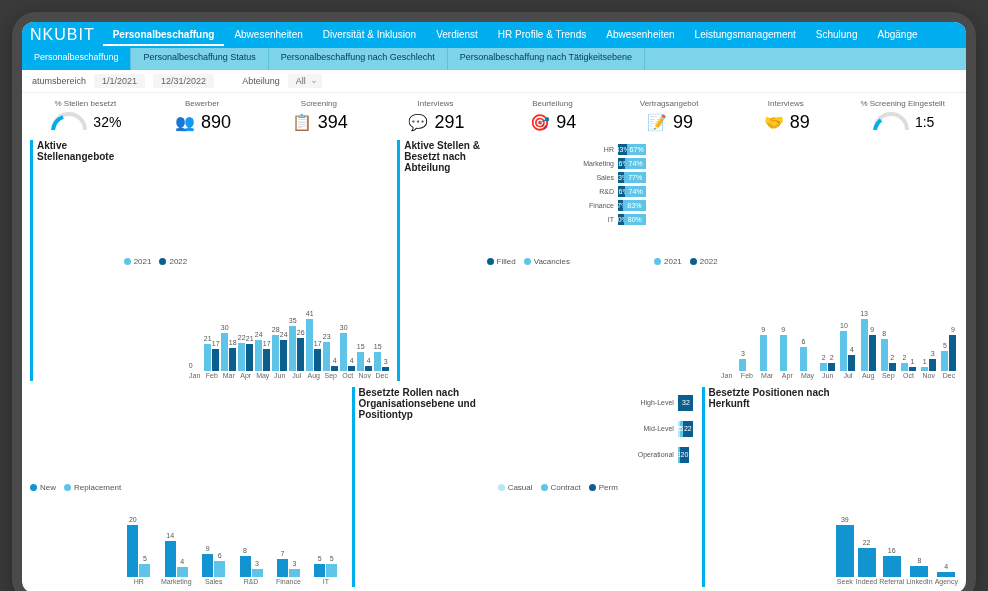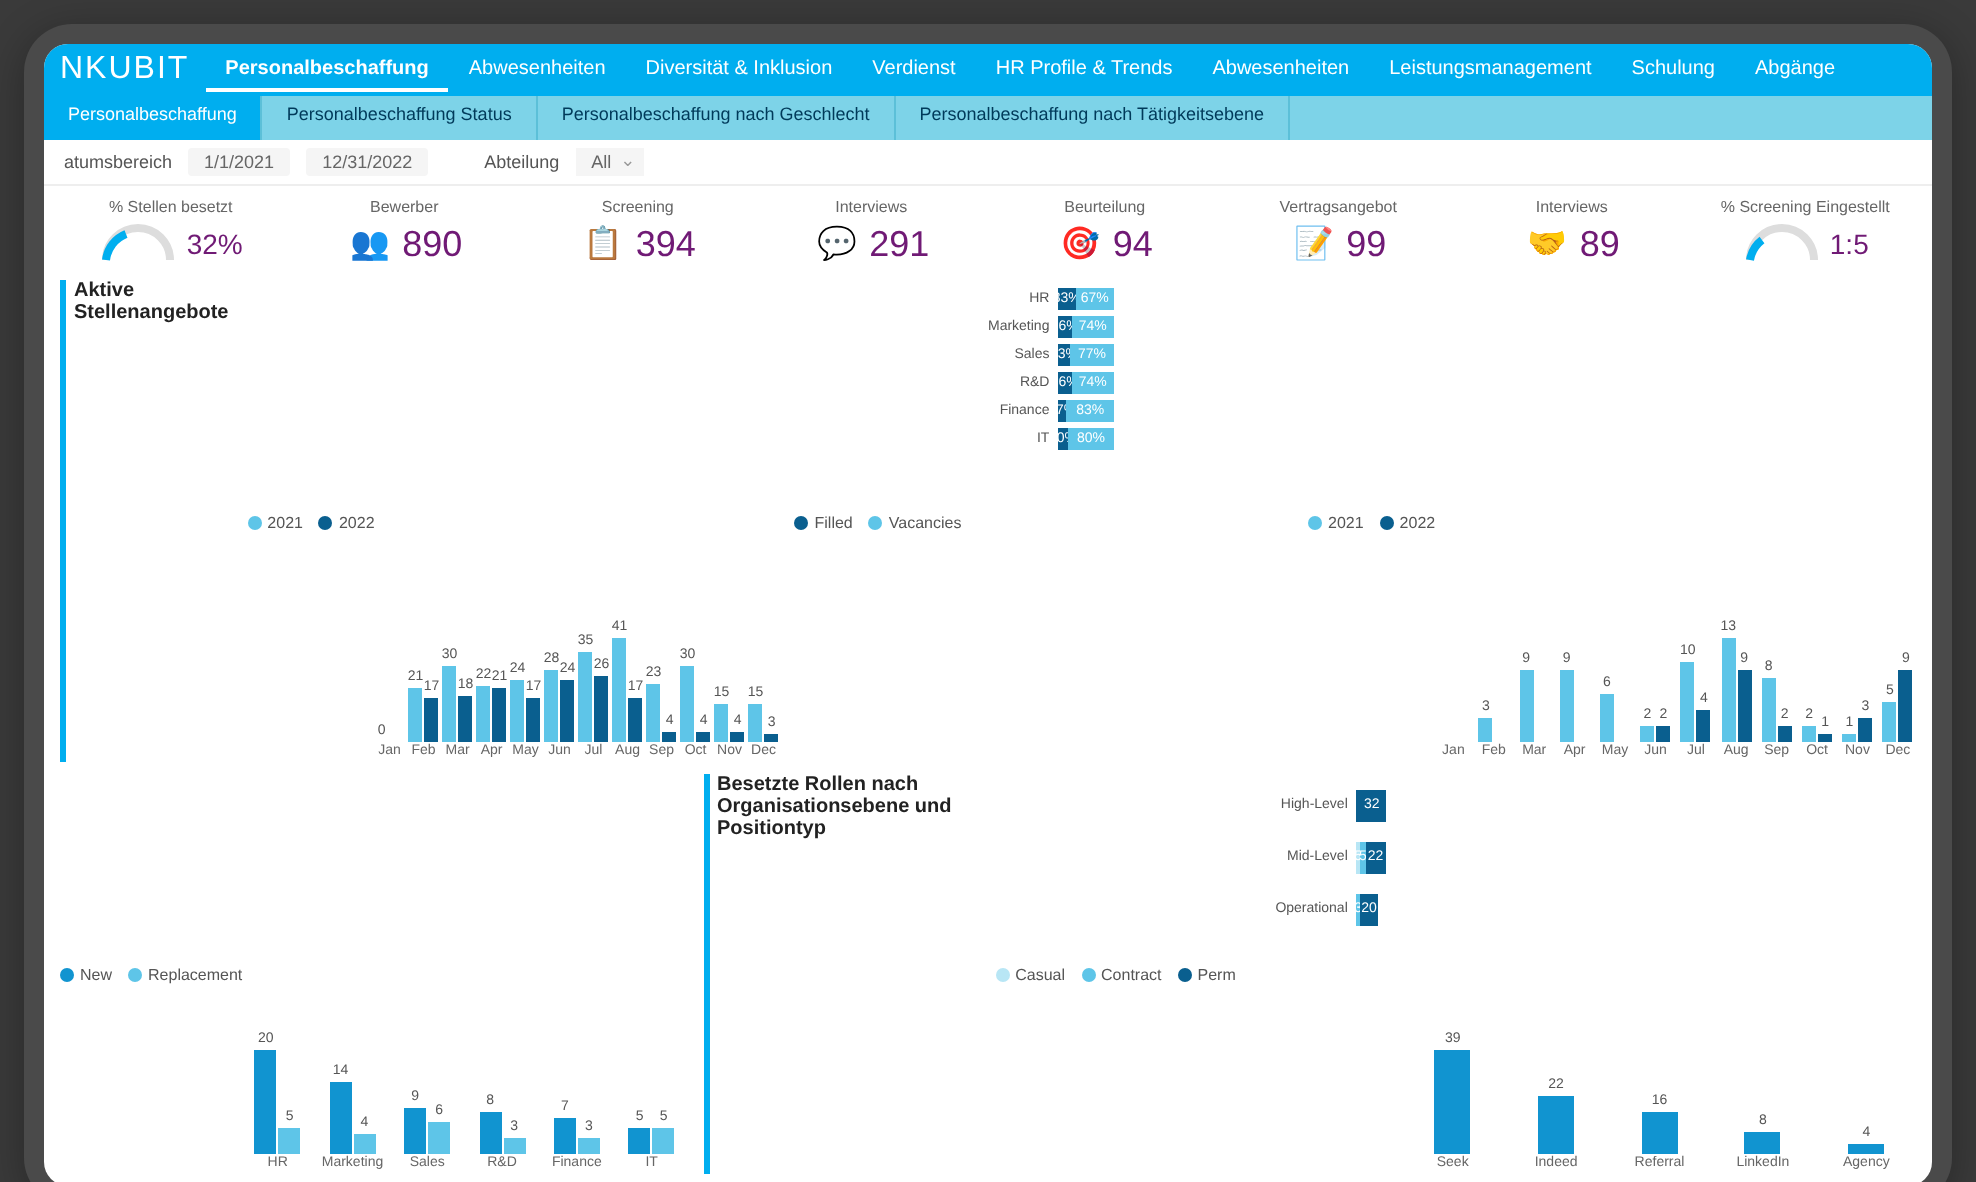--- a/index.html
+++ b/index.html
@@ -17,21 +17,21 @@
 .filter-label{color:#555}
 .filter-val{background:#f5f5f5;padding:2px 8px;color:#666;border-radius:2px}
 .filter-sel{background:#f5f5f5;padding:2px 16px 2px 8px;color:#666;position:relative}
 .filter-sel::after{content:"⌄";position:absolute;right:4px;top:1px;color:#999}
 .content{flex:1;padding:4px 8px;overflow:hidden;display:flex;flex-direction:column;gap:4px}
 .section-title{font-size:10px;font-weight:600;color:#222;border-left:3px solid #00aeef;padding-left:4px;margin-bottom:2px}
 .kpi-row{display:flex;gap:6px}
 .kpi{flex:1;text-align:center;padding:2px}
 .kpi-label{font-size:8px;color:#666;margin-bottom:2px}
 .kpi-body{display:flex;align-items:center;justify-content:center;gap:4px}
-.kpi-val{font-size:18px;font-weight:400;color:#701a75}
+.kpi-val{font-size:18px;font-weight:400;color:#000000}
 .kpi-icon{width:24px;height:24px;display:flex;align-items:center;justify-content:center;color:#003a5a;font-size:16px}
 .gauge{width:40px;height:24px;position:relative}
 .gauge svg{width:100%;height:100%}
 .row3{display:flex;gap:8px;flex:1}
 .row3>div{display:flex;flex-direction:row}
 .chart-box{flex:1;min-width:0}
 .legend{display:flex;gap:8px;font-size:8px;color:#555;padding:2px 0}
 .legend-item{display:flex;align-items:center;gap:3px}
 .legend-dot{width:7px;height:7px;border-radius:50%}
 .barchart{flex:1;display:flex;align-items:flex-end;gap:2px;padding:4px 0;min-height:70px}
@@ -293,20 +293,21 @@
                   </div>
                   <div class="bar" style="width:7px;height:3.8048780487804876px;background:#0a5f8f">
                     <span class="bar-val">3</span>
                   </div>
                 </div>
                 <span class="bar-label">Dec</span>
               </div>
             </div>
   </div>
   <div class="chart-box" style="flex:0.9">
+    <div class="section-title">Aktive Stellen &amp; Besetzt nach Abteilung</div>
     <div class="legend" id="leg1">
               <div class="legend-item">
                 <span class="legend-dot" style="background:#0a5f8f"></span>
                 <span>Filled</span>
               </div>
               <div class="legend-item">
                 <span class="legend-dot" style="background:#5ec5e8"></span>
                 <span>Vacancies</span>
               </div>
             </div>
@@ -608,20 +609,21 @@
                 <span class="hbar-label" style="width:56px">Operational</span>
                 <div class="hbar-track">
                   <div class="hbar-seg" style="width:3.0303030303030303%;background:#b8e6f5">1</div>
                   <div class="hbar-seg" style="width:9.090909090909092%;background:#5ec5e8">3</div>
                   <div class="hbar-seg" style="width:60.60606060606061%;background:#0a5f8f">20</div>
                 </div>
               </div>
             </div>
   </div>
   <div class="chart-box" style="flex:0.9">
+    <div class="section-title">Besetzte Positionen nach Herkunft</div>
     <div class="barchart" id="bc5">
               <div class="bar-group">
                 <div class="bars">
                   <div class="bar" style="width:18px;height:52px;background:#1194d0">
                     <span class="bar-val">39</span>
                   </div>
                 </div>
                 <span class="bar-label">Seek</span>
               </div>
               <div class="bar-group">

